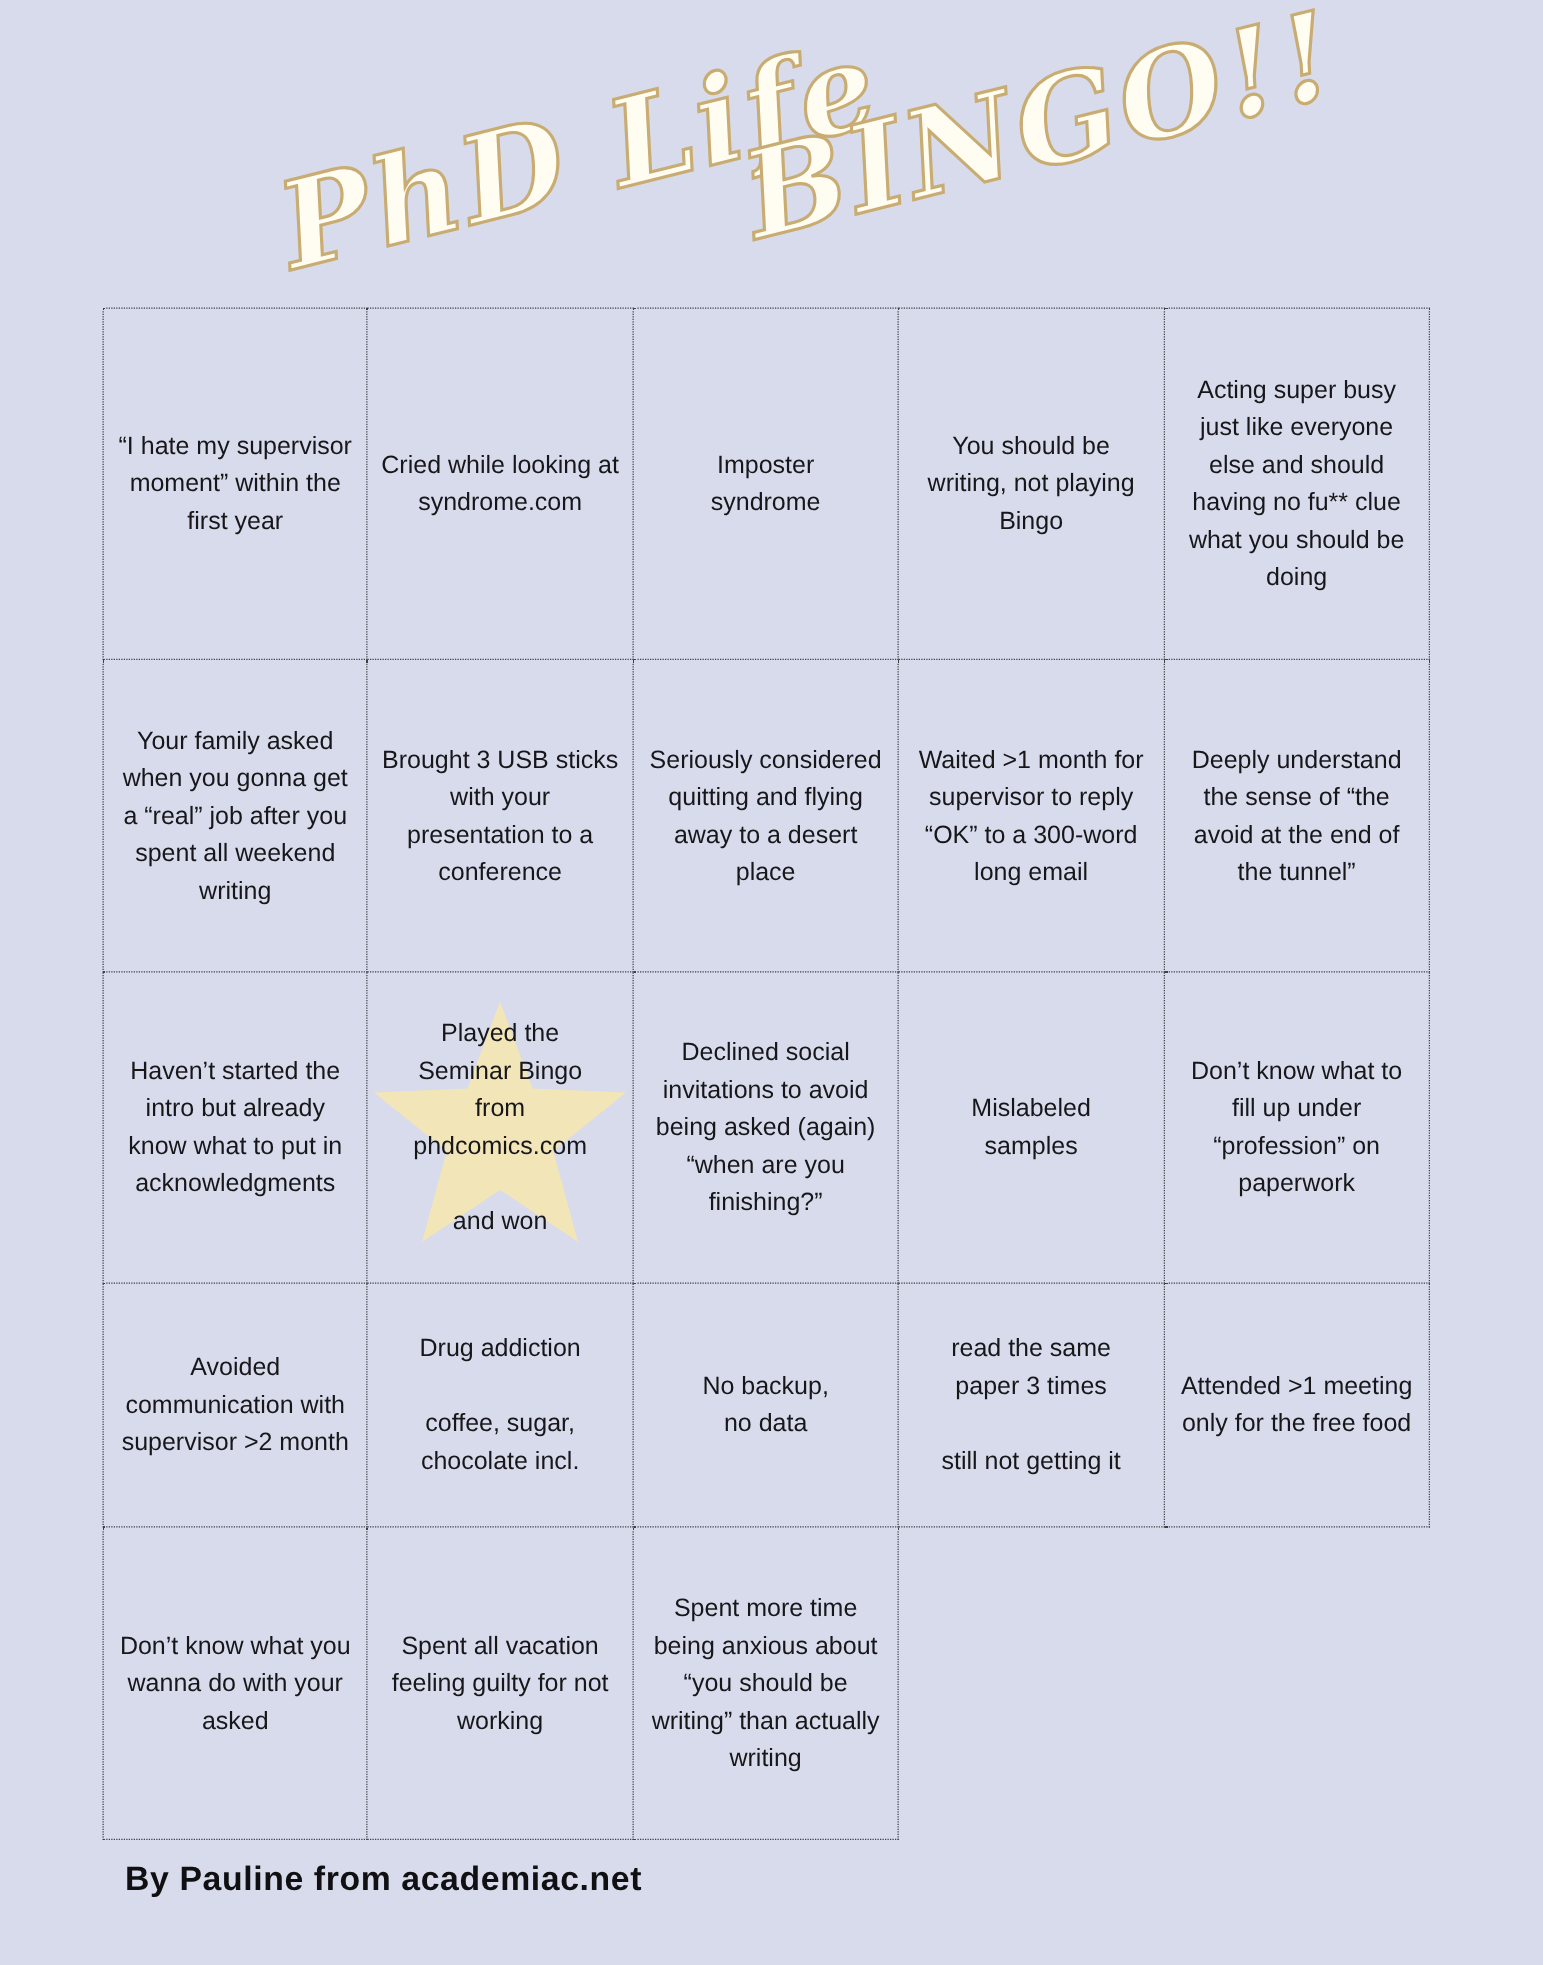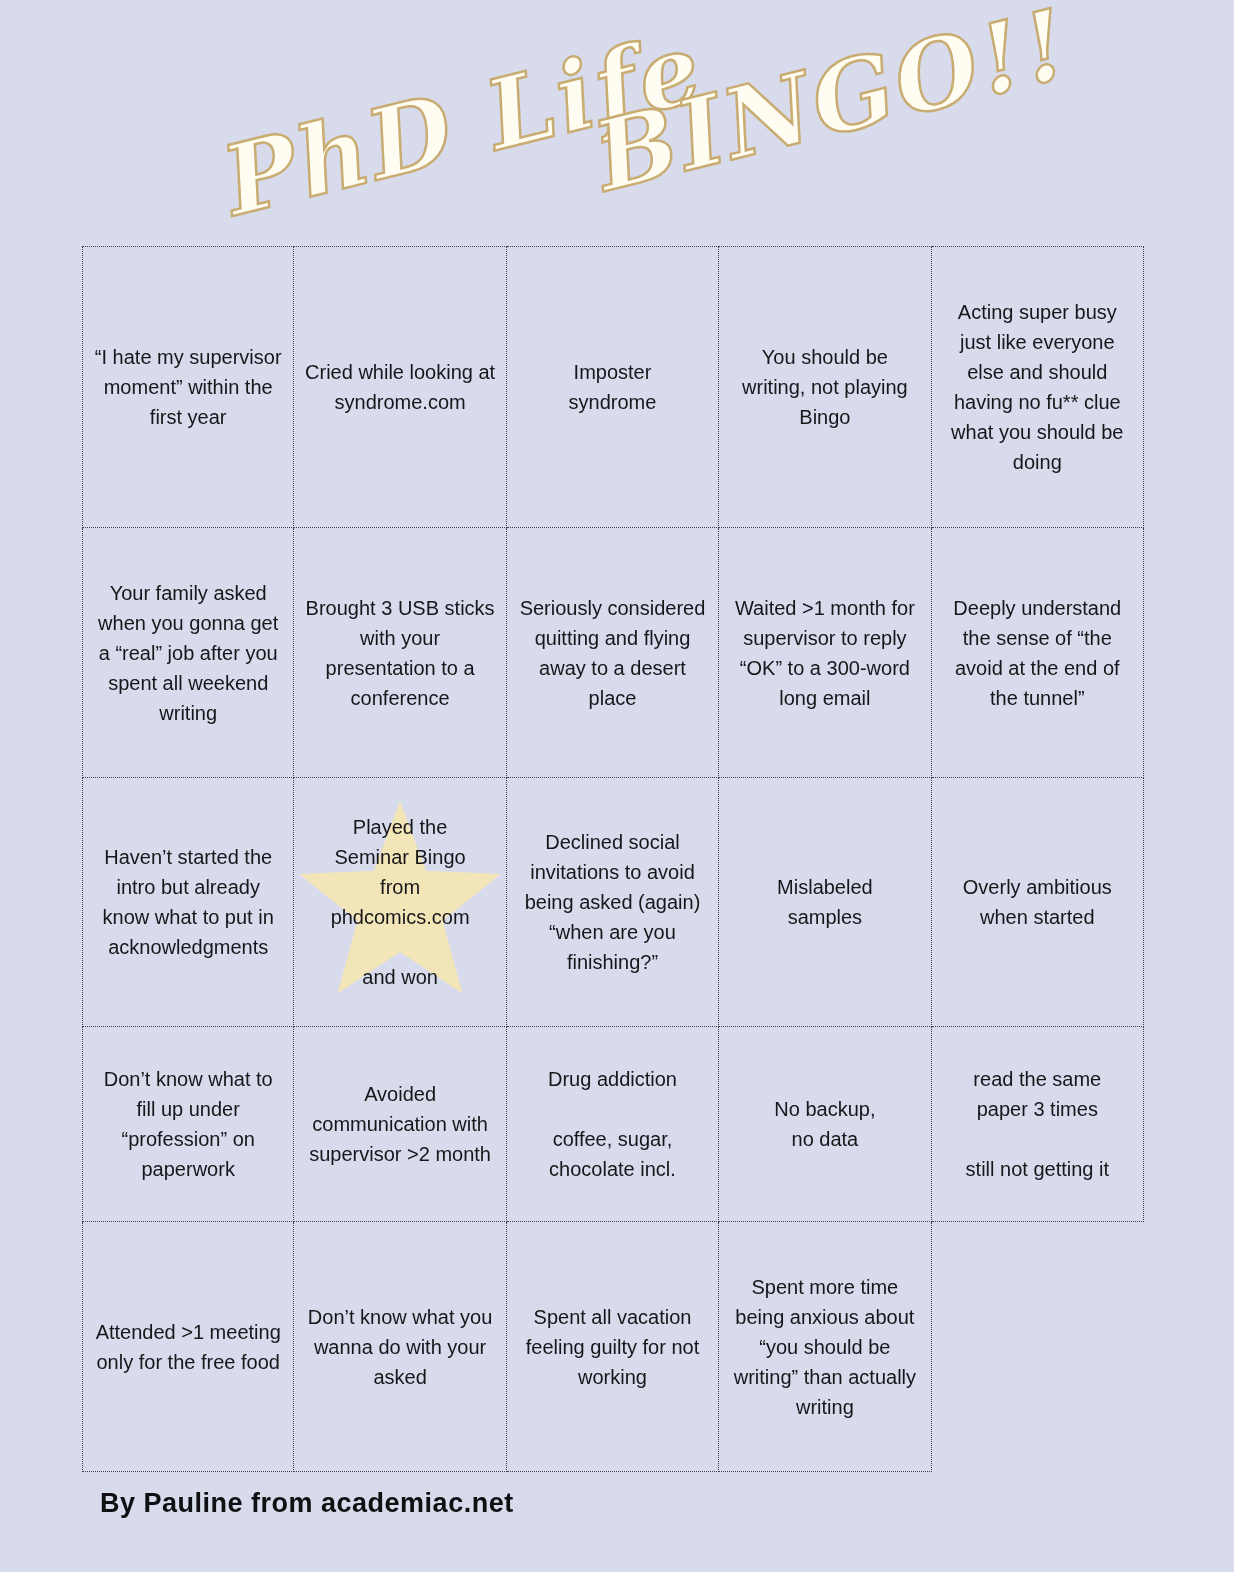--- a/index.html
+++ b/index.html
@@ -95,22 +95,20 @@
 Seminar Bingo
 from
 phdcomics.com
 
 and won</span>
     </div>
     <div class="cell"><span class="cell-text">Declined social invitations to avoid being asked (again) “when are you finishing?”</span></div>
     <div class="cell"><span class="cell-text">Mislabeled
 samples</span></div>
 
-    <div class="cell"><span class="cell-text">Overly ambitious
-when started</span></div>
     <div class="cell"><span class="cell-text">Don’t know what to fill up under “profession” on paperwork</span></div>
     <div class="cell"><span class="cell-text">Avoided communication with supervisor &gt;2 month</span></div>
     <div class="cell"><span class="cell-text">Drug addiction
 
 coffee, sugar,
 chocolate incl.</span></div>
     <div class="cell"><span class="cell-text">No backup,
 no data</span></div>
 
     <div class="cell"><span class="cell-text">read the same

